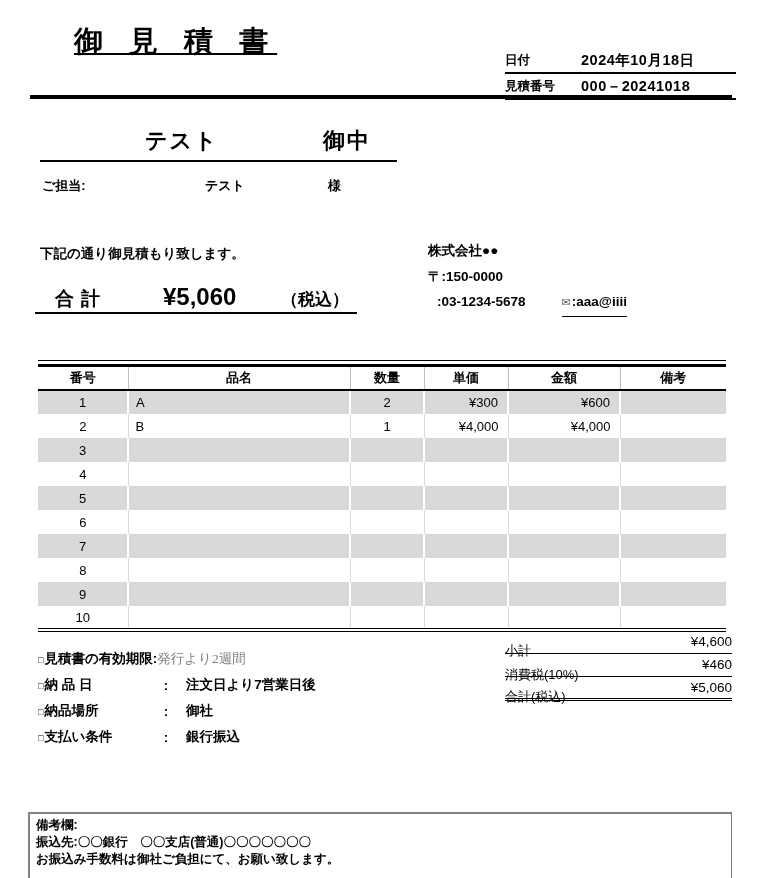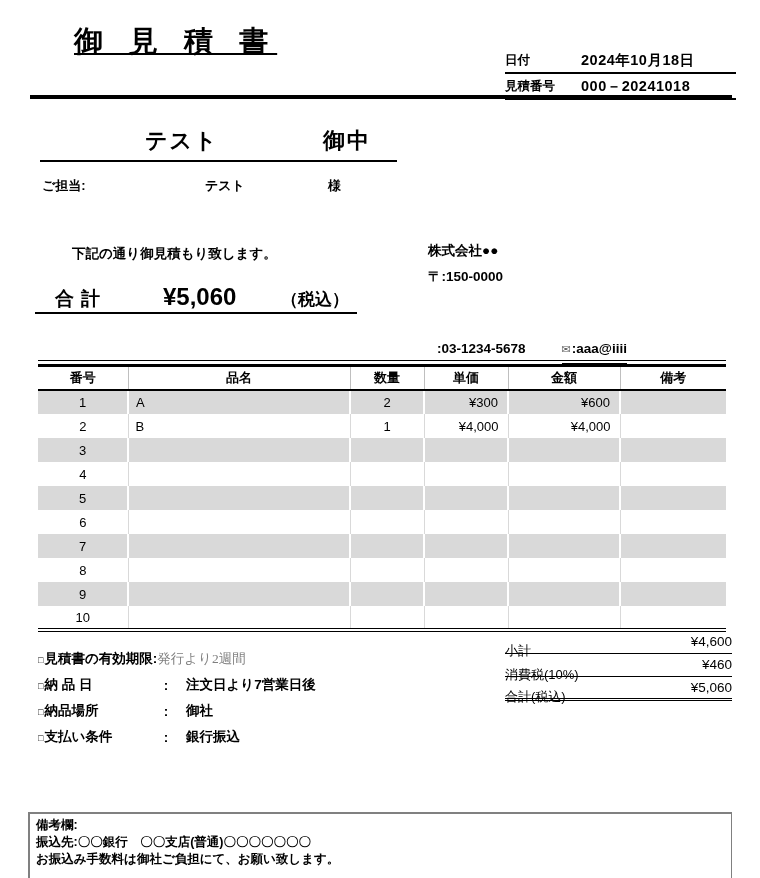--- a/index.html
+++ b/index.html
@@ -26,26 +26,26 @@
 
   
   .recipient-name { left:145px; top:126px; font-size:22px; font-weight:700; letter-spacing:2px; }
   .recipient-honorific { left:323px; top:126px; font-size:22px; font-weight:700; letter-spacing:2px; }
   .recipient-rule { left:40px; top:160px; width:357px; border-bottom:2.5px solid #000; }
   .contact-label { left:42px; top:177px; font-size:13px; font-weight:700; }
   .contact-name { left:205px; top:177px; font-size:13px; font-weight:700; }
   .contact-honorific { left:328px; top:177px; font-size:13px; font-weight:700; }
 
   
-  .greeting { left:40px; top:245px; font-size:13.5px; font-weight:700;margin-left:32px; }
+  .greeting { left:40px; top:245px; font-size:13.5px; font-weight:700; }
 
   
   .issuer { left:428px; top:238px; font-size:13.5px; font-weight:700; line-height:25.5px; }
   .issuer-contact-row { display:flex; align-items:baseline; }
-  .issuer-phone { padding-left:9px;margin-top:47px; }
+  .issuer-phone { padding-left:9px; }
   .issuer-email { margin-left:36px; border-bottom:1px solid #000; }
   .mail-icon { font-size:11px; color:#595959; margin-right:1px; }
 
   
   .gt-label { left:55px; top:286px; font-size:19px; font-weight:700; letter-spacing:7px; }
   .gt-amount { left:163px; top:283px; font-size:24px; font-weight:700; }
   .gt-note { left:281px; top:288px; font-size:17px; font-weight:700; }
   .gt-rule { left:35px; top:312px; width:322px; border-bottom:2.5px solid #000; }
 
   

